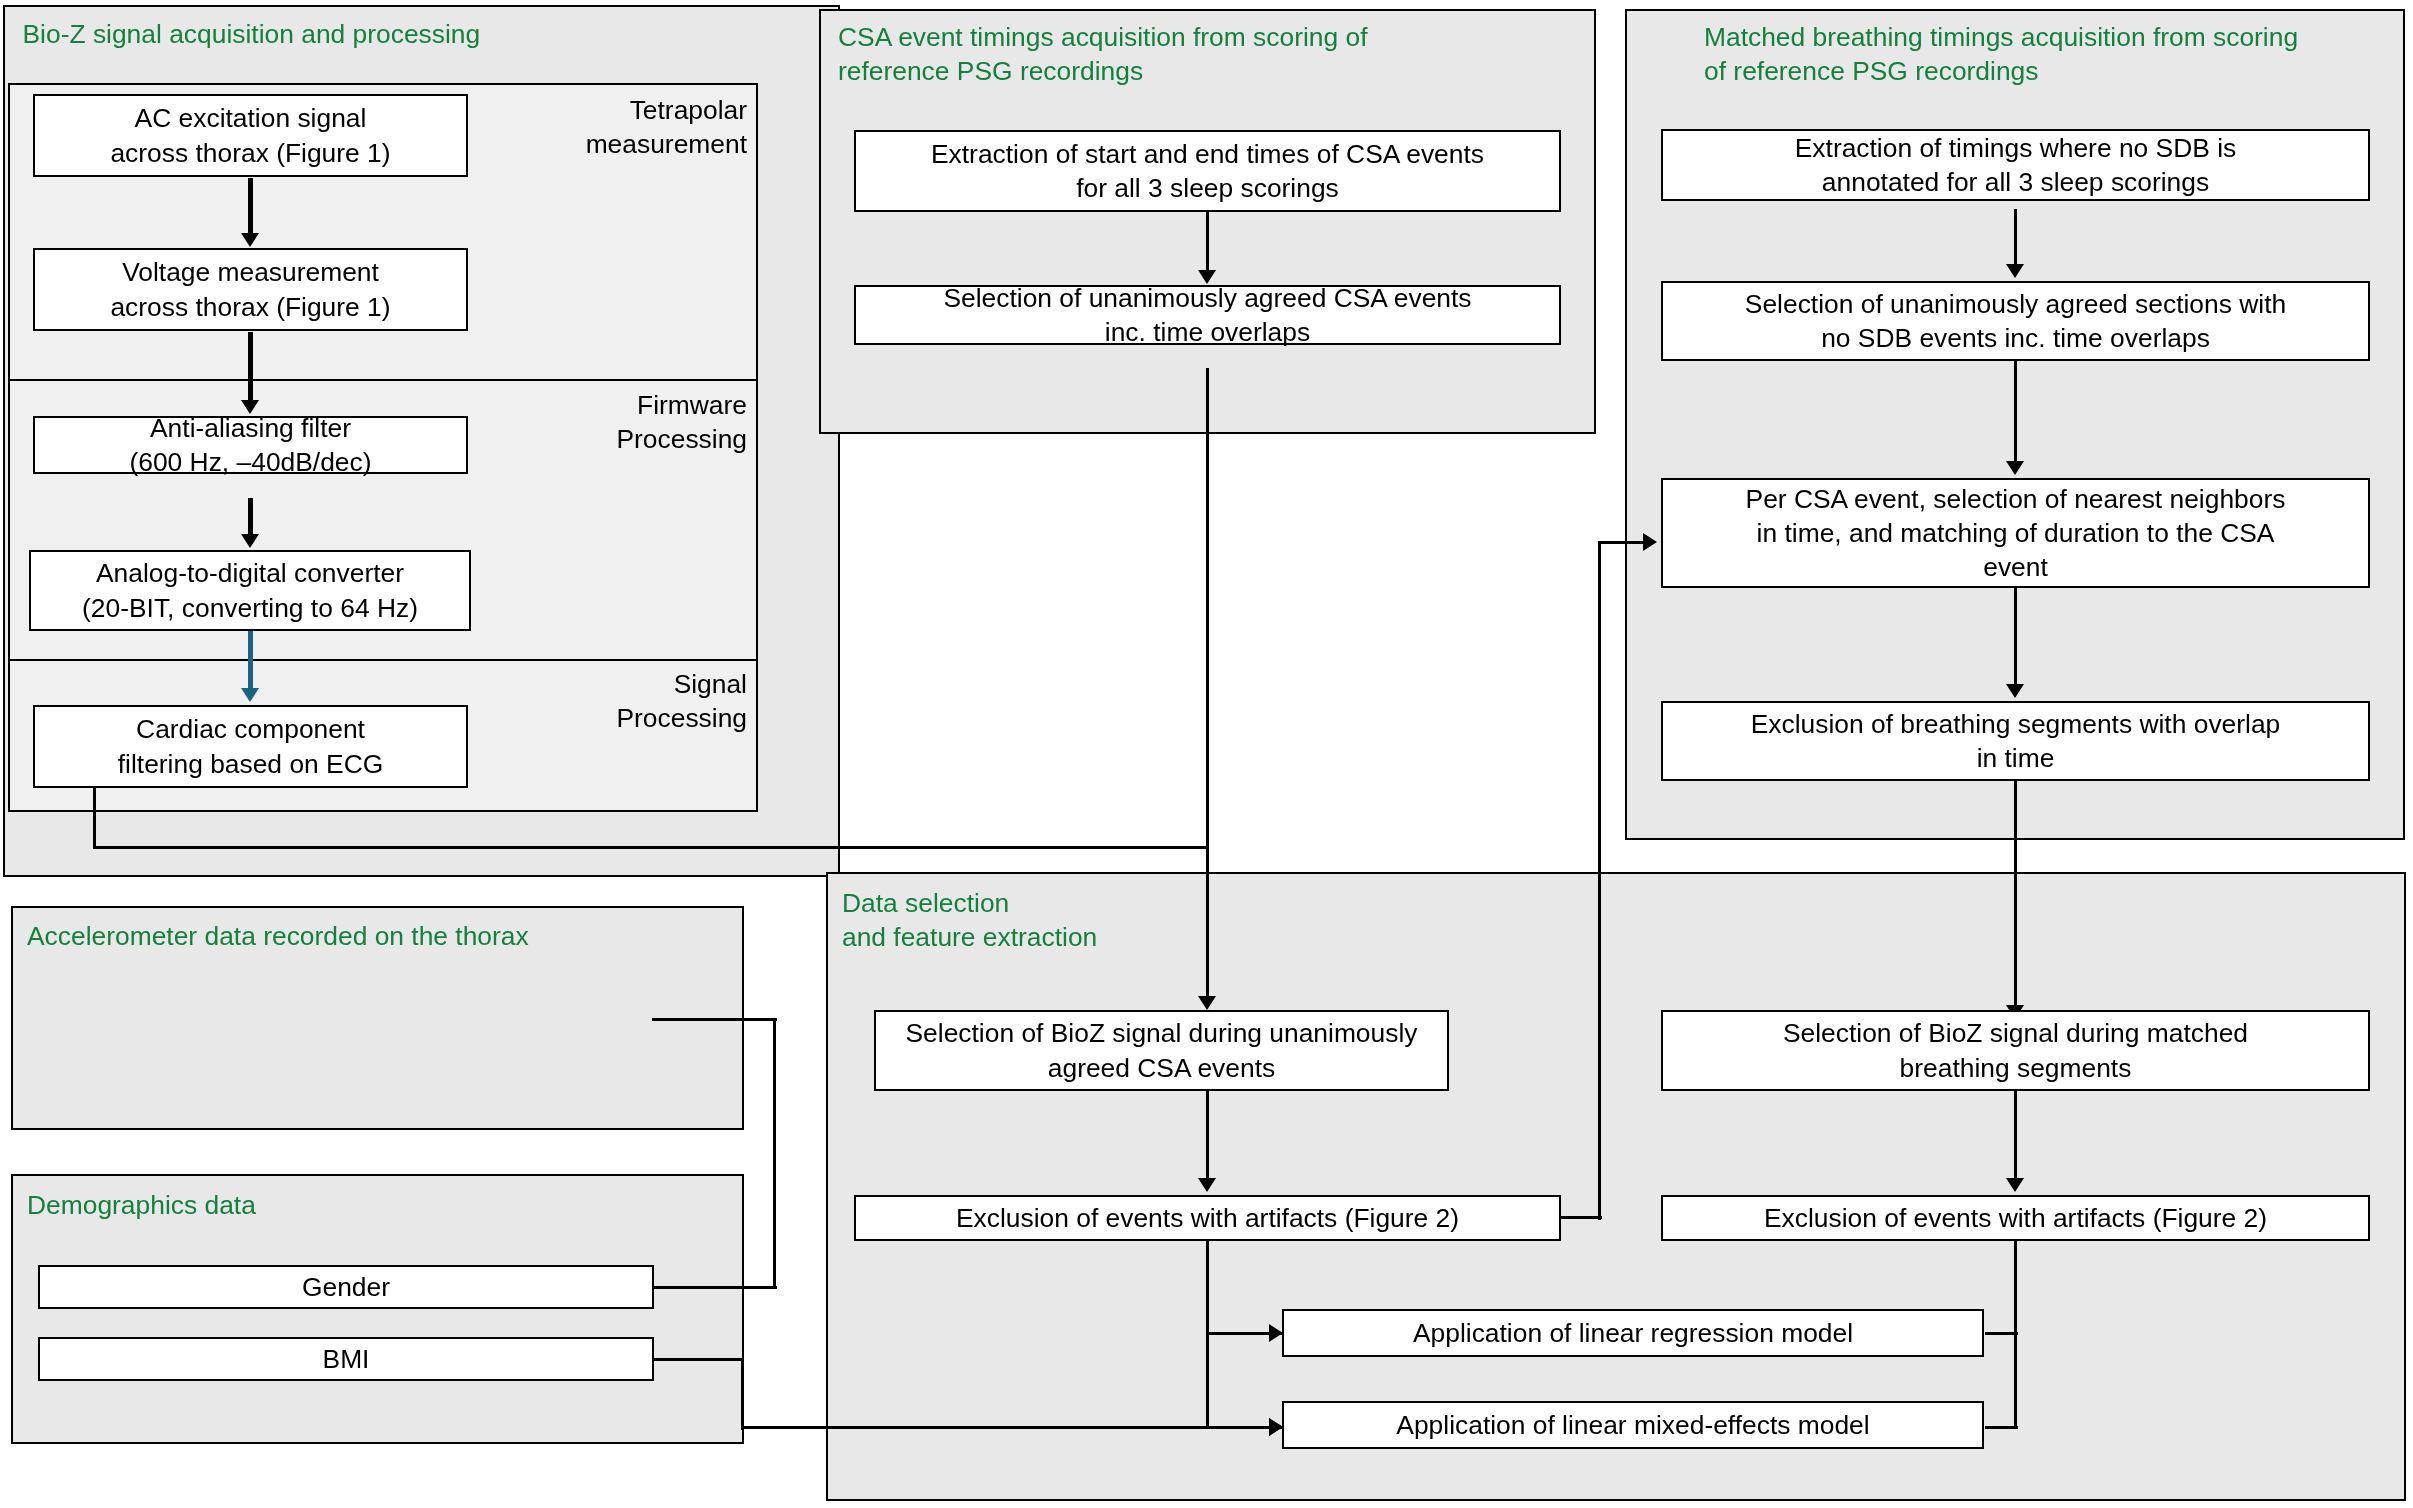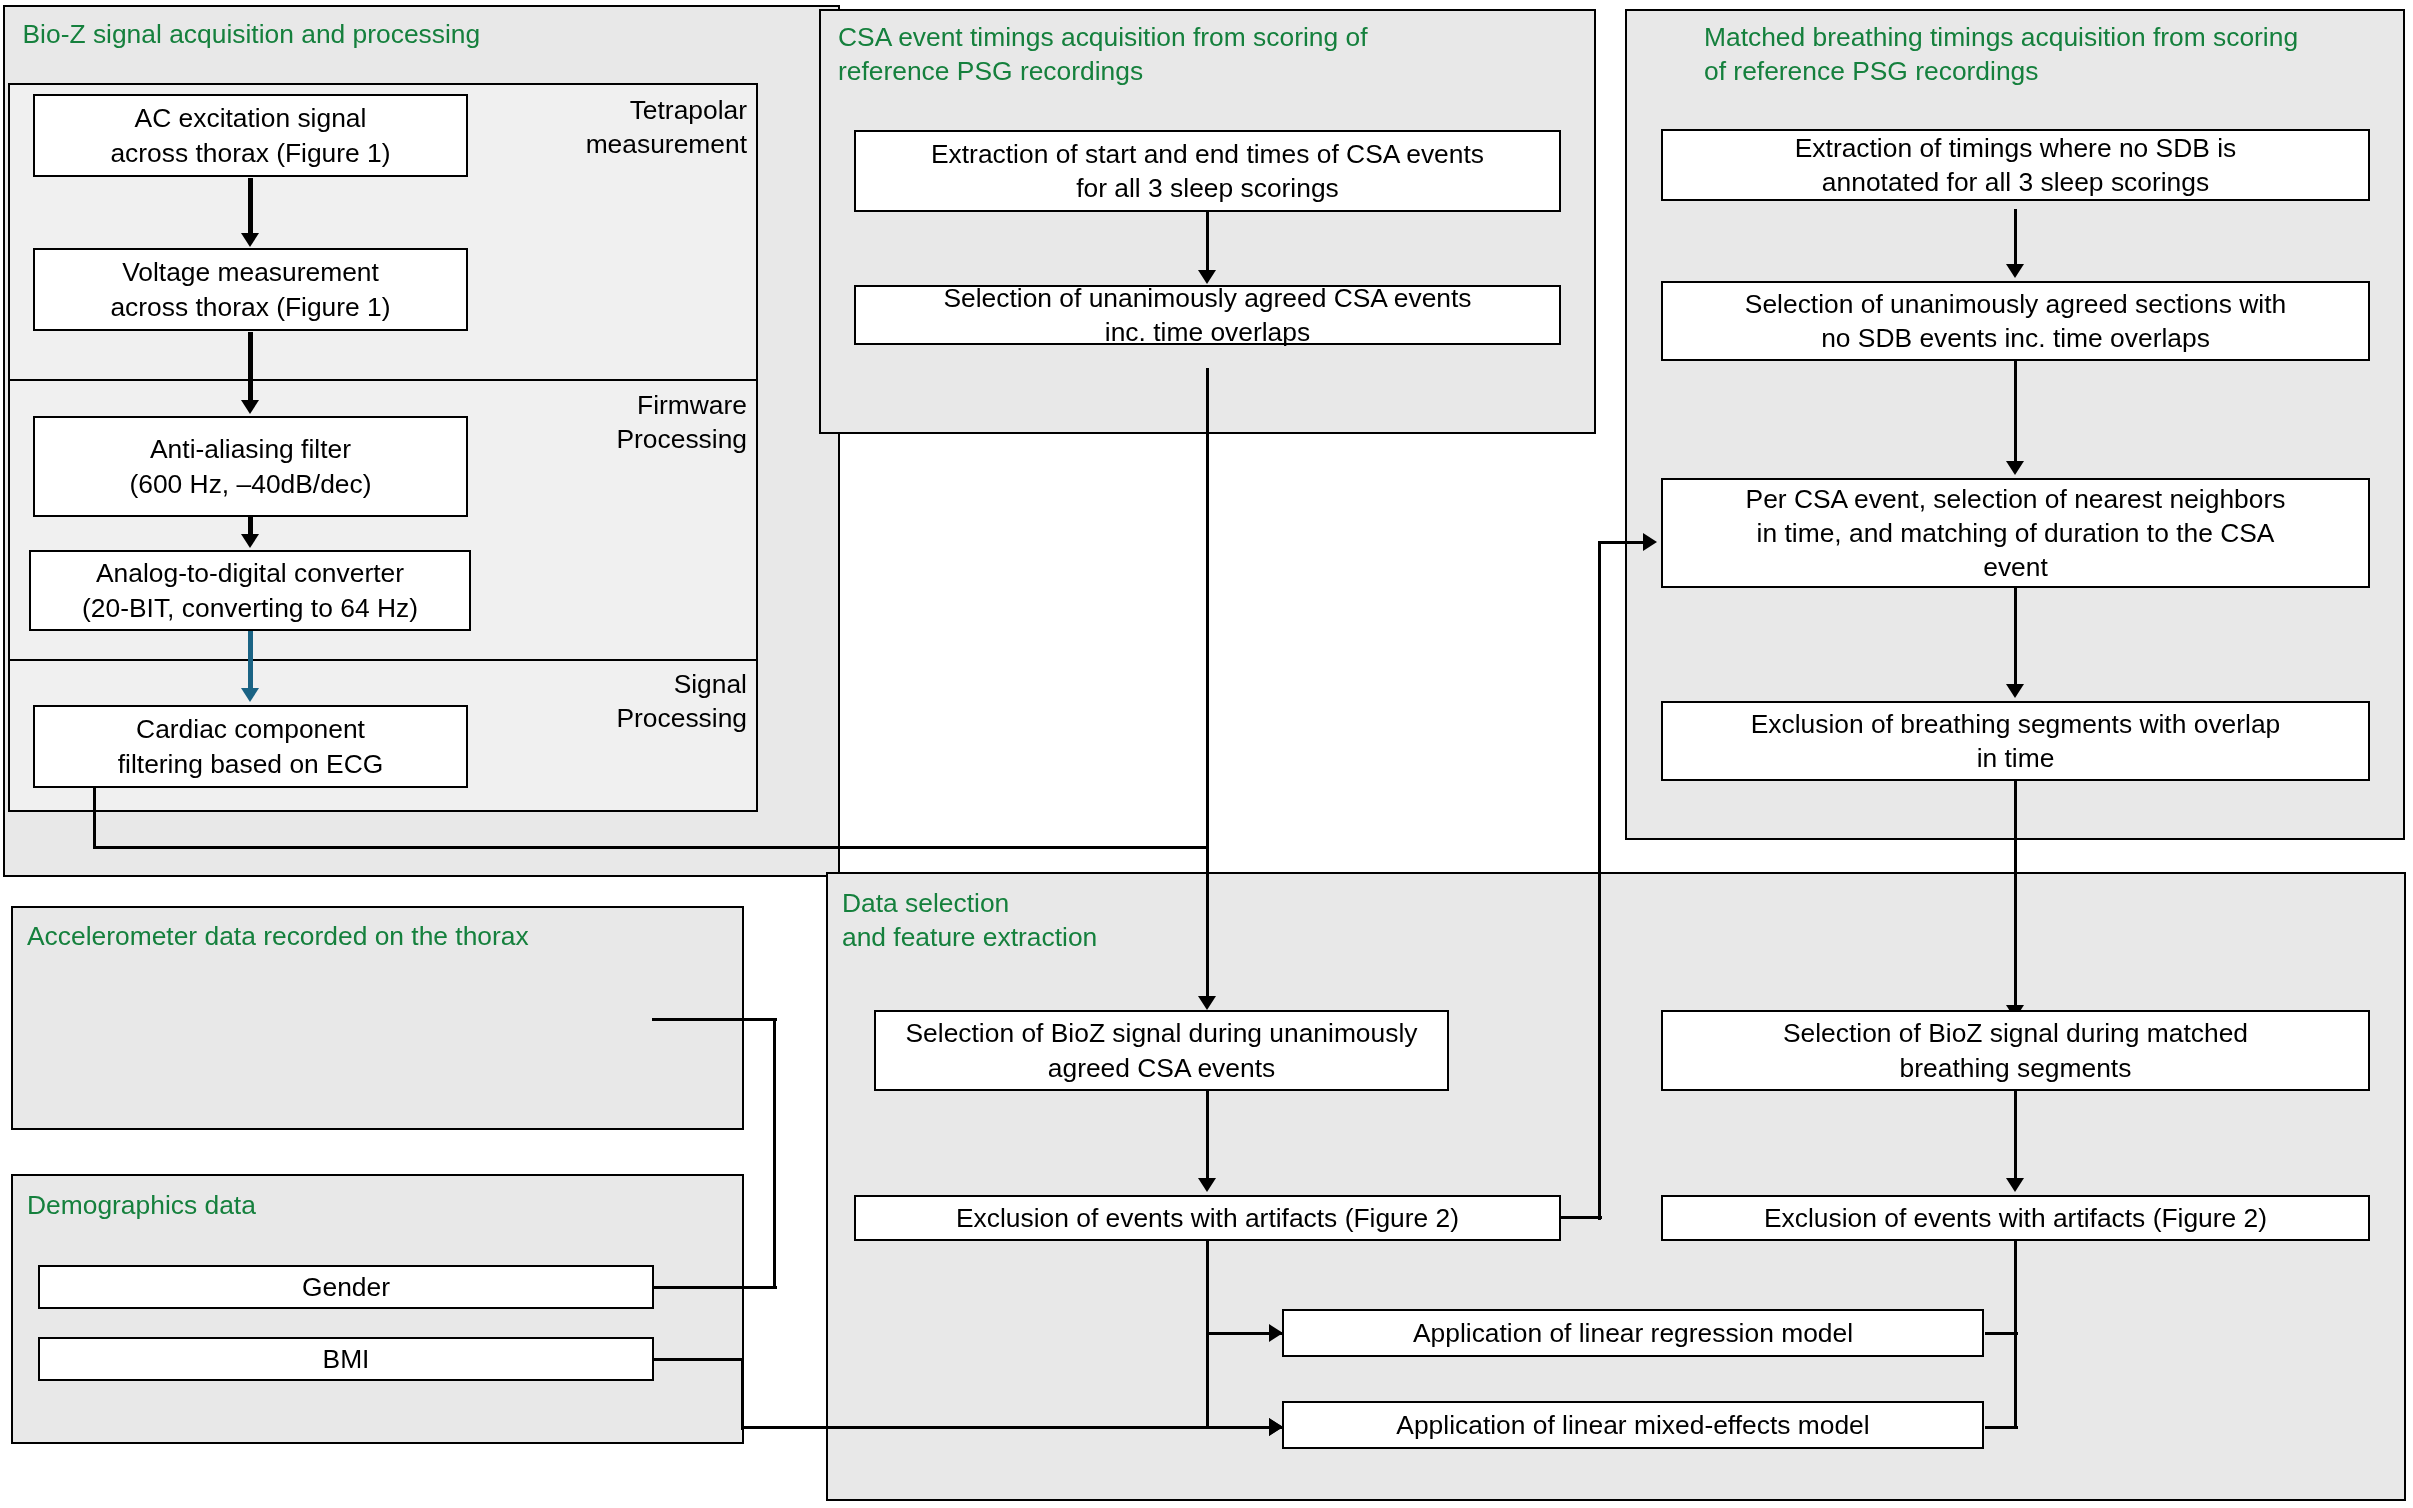--- a/index.html
+++ b/index.html
@@ -119,21 +119,21 @@
 measurement</div>
   <div class="side-label" style="left:494px; top:389px; width:253px;">Firmware
 Processing</div>
   <div class="side-label" style="left:494px; top:668px; width:253px;">Signal
 Processing</div>
 
   <div class="node" style="left:33px; top:94px; width:435px; height:83px;">AC excitation signal
 across thorax (Figure 1)</div>
   <div class="node" style="left:33px; top:248px; width:435px; height:83px;">Voltage measurement
 across thorax (Figure 1)</div>
-  <div class="node" style="left:33px; top:416px; width:435px; height:101px;">Anti-aliasing filter
+  <div class="node" style="left:33px; top:416px; width:435px; height:58px;">Anti-aliasing filter
 (600 Hz, –40dB/dec)</div>
   <div class="node" style="left:29px; top:550px; width:442px; height:81px;">Analog-to-digital converter
 (20-BIT, converting to 64 Hz)</div>
   <div class="node" style="left:33px; top:705px; width:435px; height:83px;">Cardiac component
 filtering based on ECG</div>
 
   <div class="vline" style="left:248px; top:178px; width:4.5px; height:56px;"></div>
   <div class="arrow-down" style="left:241px; top:233px;"></div>
 
   <div class="vline" style="left:248px; top:332px; width:4.5px; height:70px;"></div>

